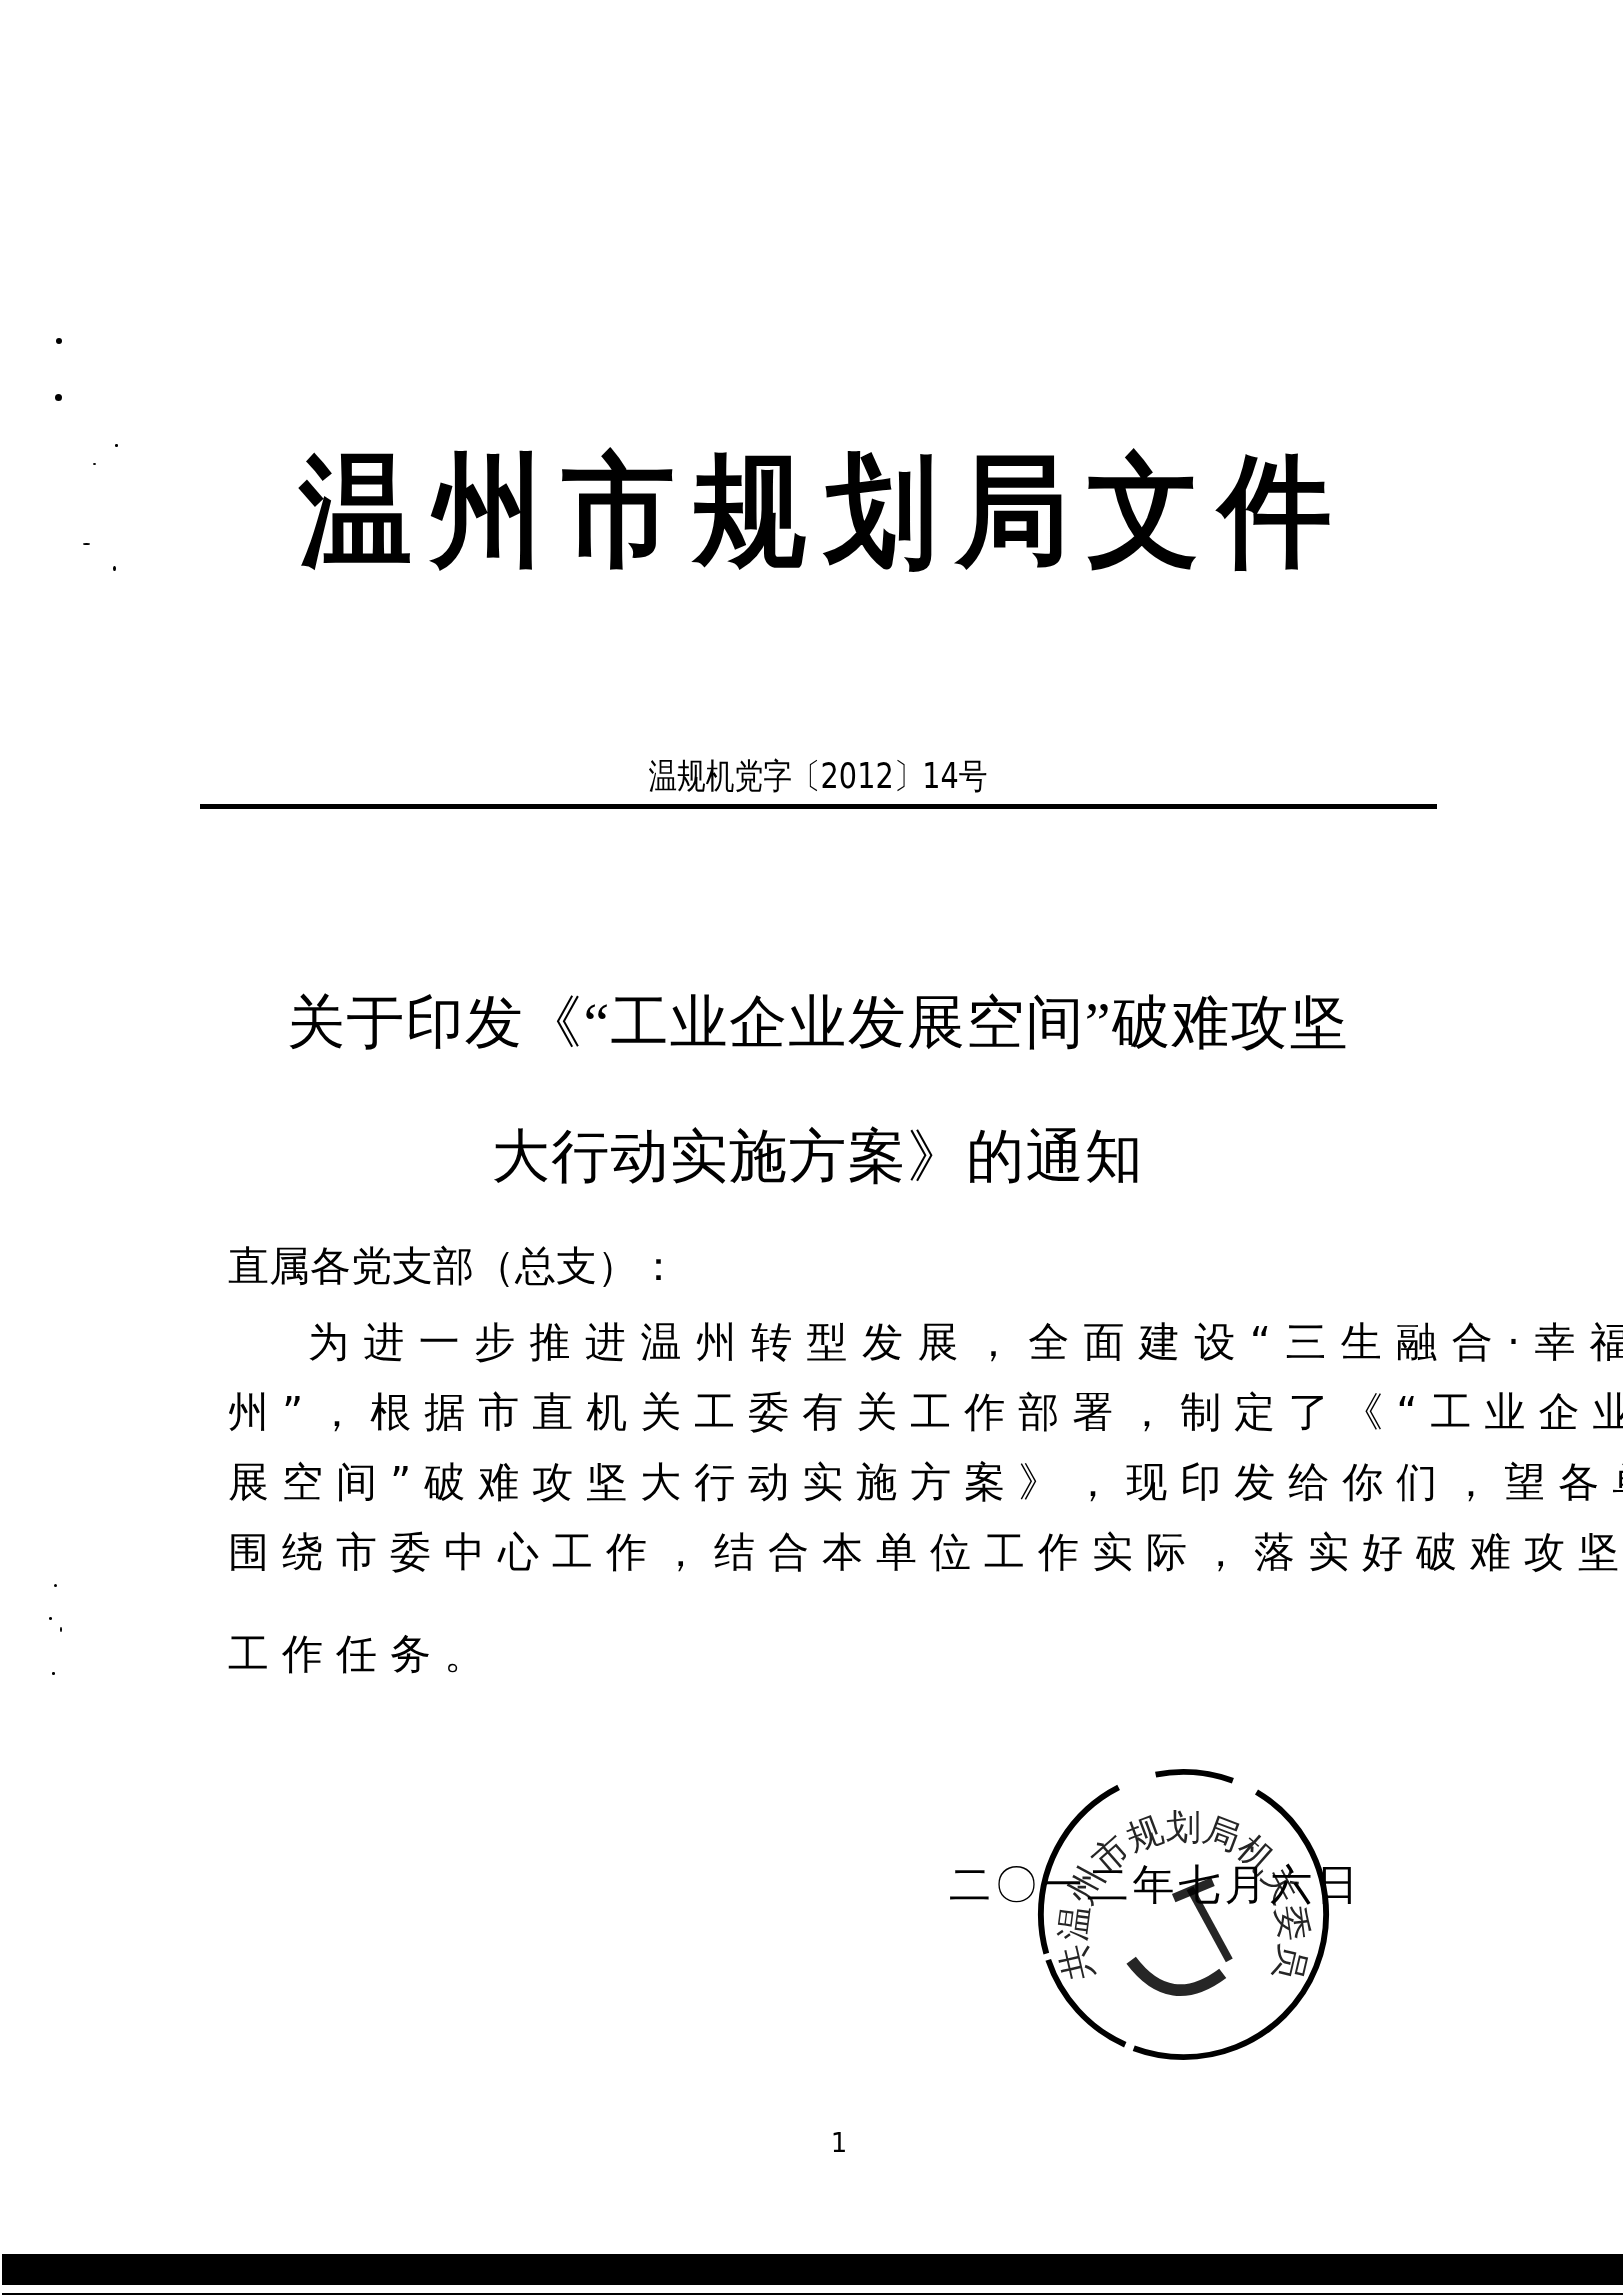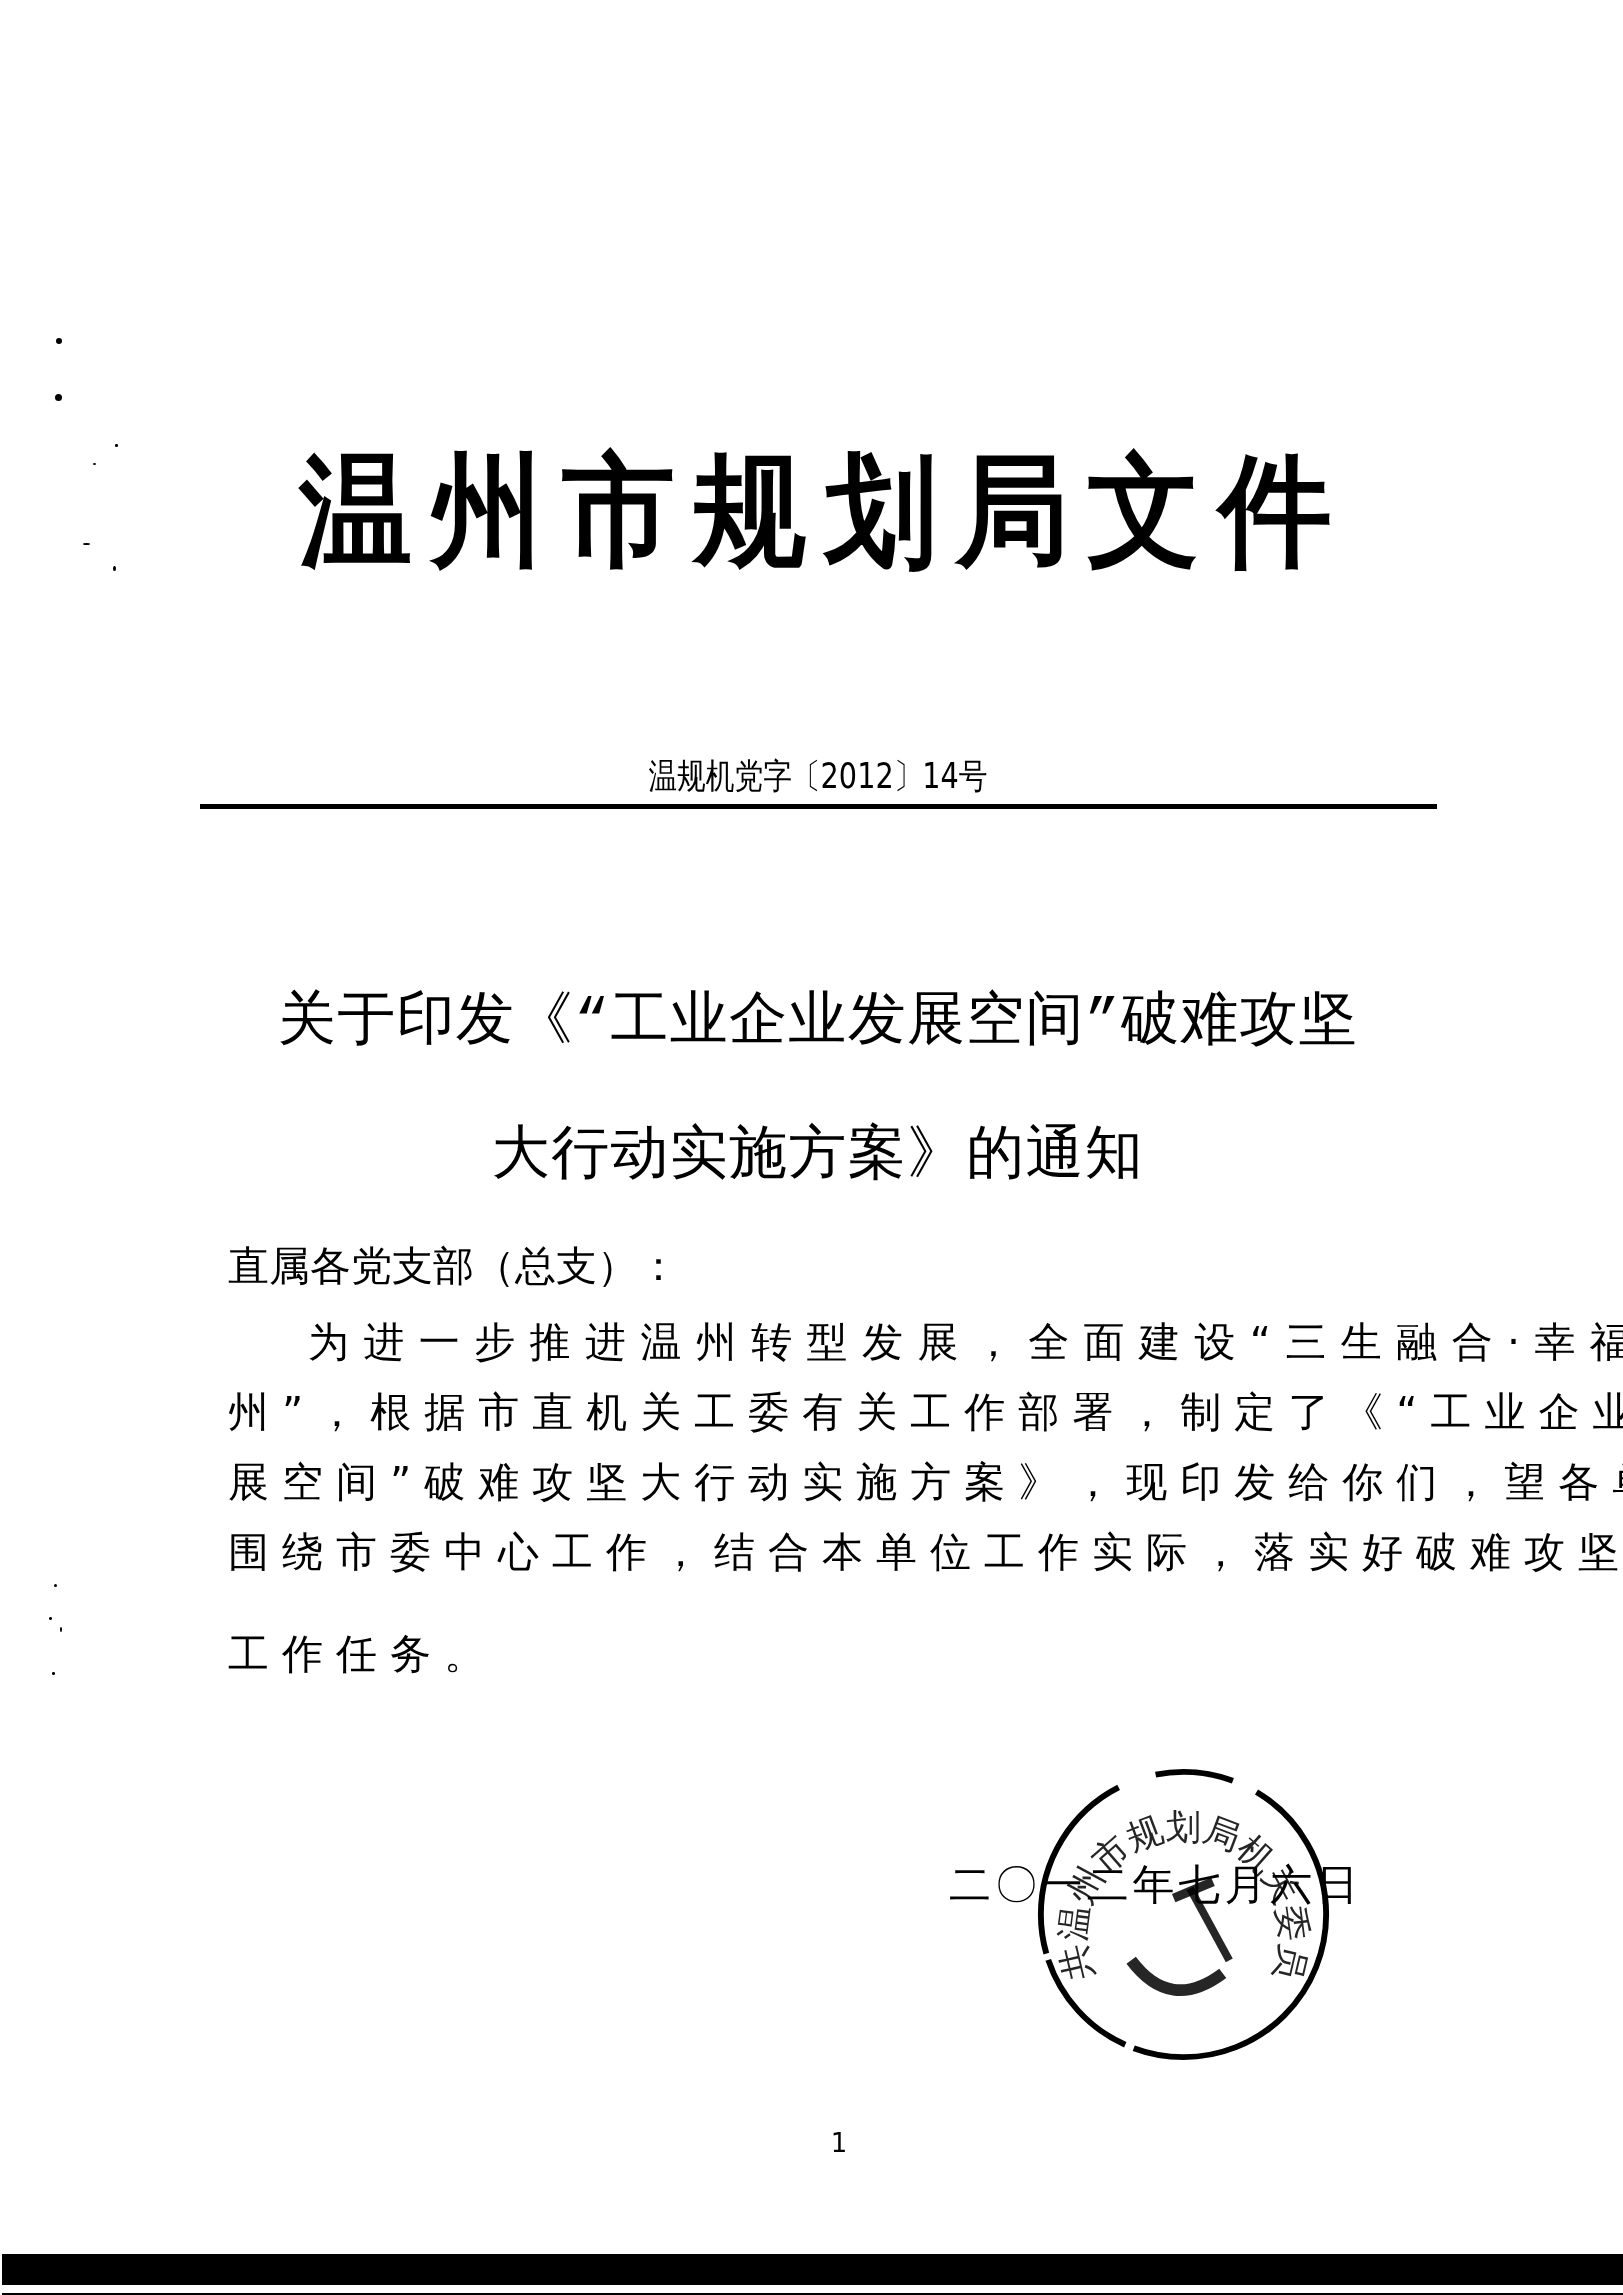--- a/index.html
+++ b/index.html
@@ -8,21 +8,21 @@
   .abs { position: absolute; }
   .masthead { left: 288px; top: 445px; width: 1073px; height: 131px;
               font-family: "DejaVu Serif", serif; font-weight: bold;
               font-size: 113px; line-height: 131px; letter-spacing: 18.3px;
               text-align: center; transform: scaleY(1.08); white-space: nowrap; }
   .docno { left: 196px; top: 753px; width: 1244px; text-align: center;
            font-family: "DejaVu Sans", sans-serif; font-size: 35px; line-height: 46px;
            transform: scaleX(0.82); white-space: nowrap; }
   .rule { left: 200px; top: 804px; width: 1237px; height: 4.6px; background: #000; }
   .headline { left: 196px; width: 1244px; text-align: center;
-              font-family: Liberation Mono, monospace; font-size: 58px; line-height: 65px;
+              font-family: Liberation Serif, serif; font-size: 58px; line-height: 65px;
               white-space: nowrap; letter-spacing: 1.3px; }
   .hl1 { top: 990px; }
   .hl2 { top: 1124px; }
   .salutation { left: 228px; top: 1240px; font-family: "DejaVu Sans", sans-serif;
                 font-size: 41px; line-height: 52px; white-space: nowrap; text-align: right; }
   .body-line { left: 228px; font-family: "DejaVu Sans", sans-serif;
                font-size: 41px; line-height: 52px; white-space: nowrap;
                letter-spacing: 19.6px; }
   .indent { left: 308px; }
   .date { left: 949px; top: 1859px; font-family: "DejaVu Sans", sans-serif;

